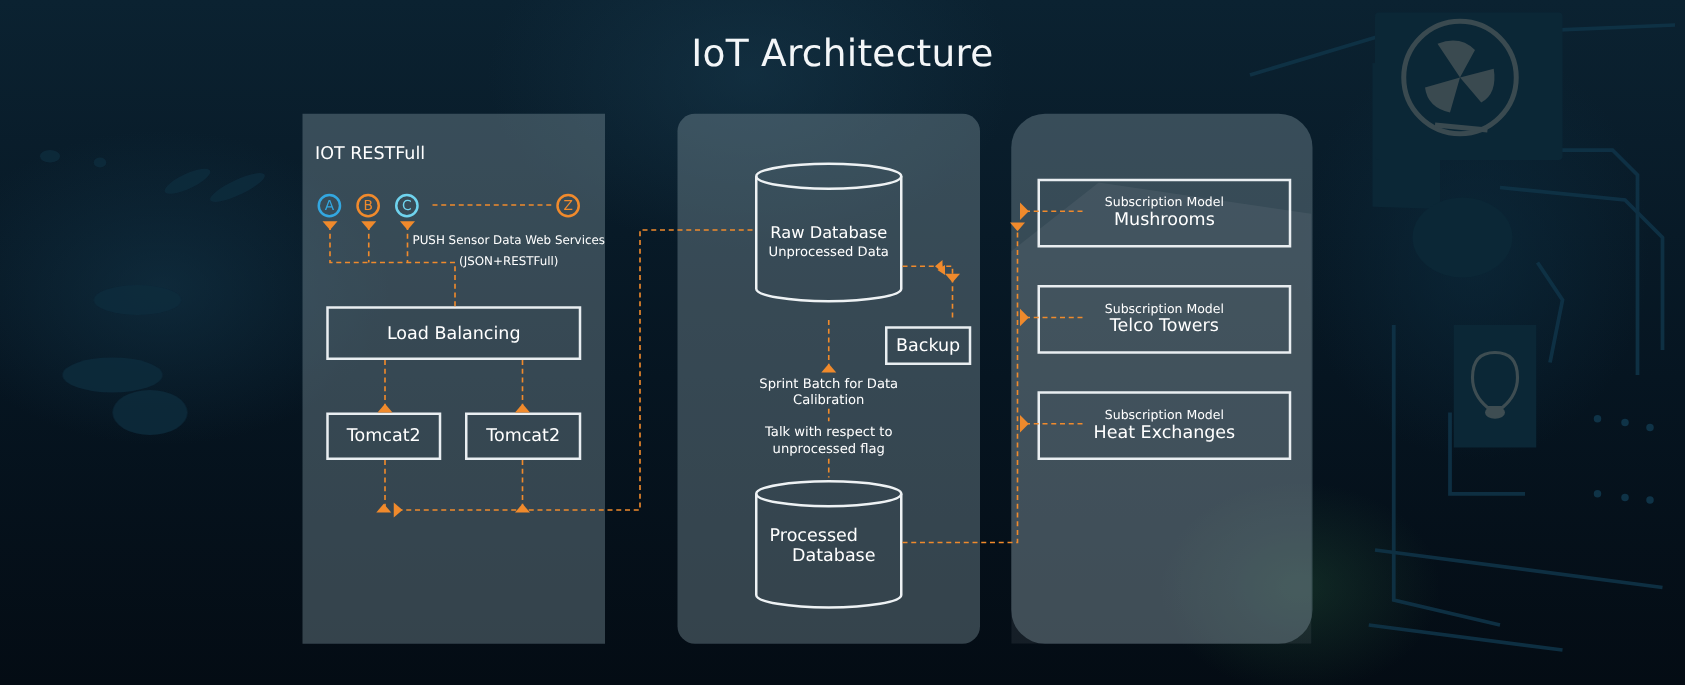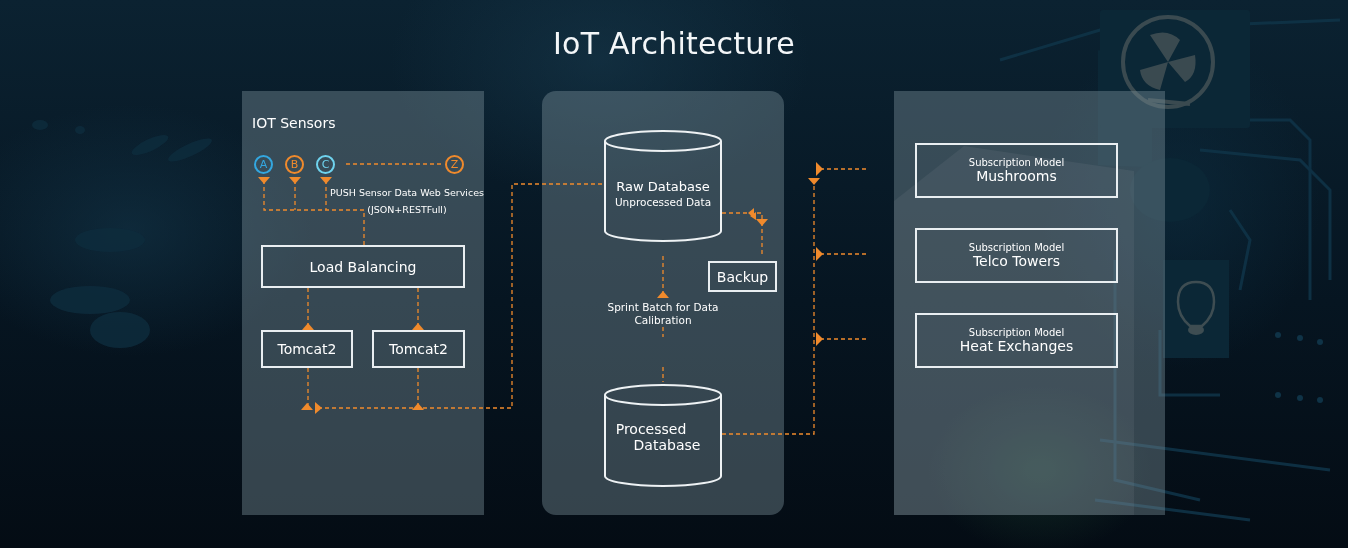--- a/index.html
+++ b/index.html
@@ -22,21 +22,21 @@
   .title {
     position:absolute; left:0; right:0; top:26px; text-align:center;
     font-size:30px; color:#f3f6f8; letter-spacing:0.2px;
   }
   .panel {
     position:absolute; top:91px; height:424px;
     background:rgba(122,142,152,0.42);
   }
   #p1 { left:242px; width:242px; }
   #p2 { left:542px; width:242px;border-radius:14px; }
-  #p3 { left:894px; width:271px; }
+  #p3 { left:809px; width:241px;border-radius:27px; }
 
   .box {
     position:absolute; border:2px solid #e9eef1; box-sizing:border-box;
     display:flex; flex-direction:column; align-items:center; justify-content:center;
     text-align:center; color:#fff;
   }
   .t14 { font-size:14px; }
   .lbl { position:absolute; text-align:center; color:#fff; }
 
   .sensor {
@@ -90,21 +90,21 @@
     <ellipse cx="190" cy="150" rx="24" ry="6" transform="rotate(-25 190 150)"></ellipse>
     <ellipse cx="110" cy="240" rx="35" ry="12"></ellipse>
     <ellipse cx="90" cy="300" rx="40" ry="14"></ellipse>
     <ellipse cx="120" cy="330" rx="30" ry="18"></ellipse>
   </g>
 </svg>
 
 <div class="title">IoT Architecture</div>
 
 <div class="panel" id="p1">
-  <div class="lbl" style="left:10px; top:24px; font-size:14px; text-align:left;">IOT Sensors</div>
+  <div class="lbl" style="left:10px; top:24px; font-size:14px; text-align:left;">IOT RESTFull</div>
 
   <div class="sensor" style="left:12px; top:64px; border-color:#33a7e0; color:#33a7e0;">
       <span>A</span>
     </div>
   <div class="sensor" style="left:43px; top:64px; border-color:#f08a2c; color:#f08a2c;">
       <span>B</span>
     </div>
   <div class="sensor" style="left:74px; top:64px; border-color:#6fd3ee; color:#6fd3ee;">
       <span>C</span>
     </div>
@@ -138,20 +138,21 @@
     </g>
   </svg>
   <div class="lbl" style="left:63px; top:88px; width:116px; font-size:13px;">Raw Database</div>
   <div class="lbl" style="left:63px; top:105px; width:116px; font-size:10.5px;">Unprocessed Data</div>
 
   <div class="box t14" style="left:166px; top:170px; width:69px; height:31px;">
     <span>Backup</span>
   </div>
 
   <div class="lbl" style="left:56px; top:210px; width:130px; font-size:10.5px; line-height:13px;">Sprint Batch for Data Calibration</div>
+  <div class="lbl" style="left:56px; top:249px; width:130px; font-size:10.5px; line-height:13px;">Talk with respect to unprocessed flag</div>
 
   <div class="lbl" style="left:51px; top:330px; width:116px; font-size:14px;">Processed</div>
   <div class="lbl" style="left:63px; top:346px; width:124px; font-size:14px;">Database</div>
 </div>
 
 <div class="panel" id="p3">
   <svg class="overlay" width="241" height="424">
     <path d="M0 110 L70 55 L240 80 L240 424 L0 424 Z" fill="rgba(150,160,165,0.12)"></path>
   </svg>
   <div class="box" style="left:21px; top:52px; width:203px; height:55px;">

